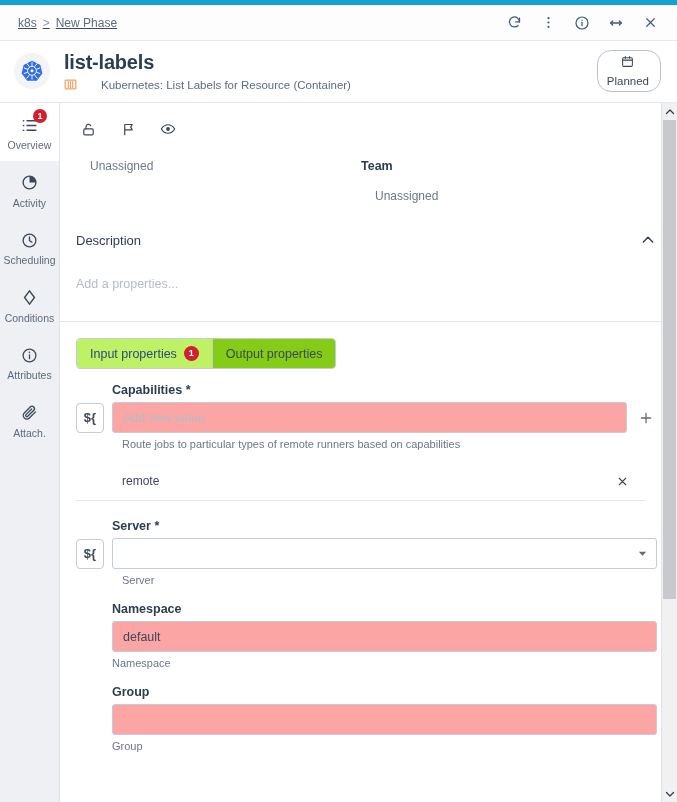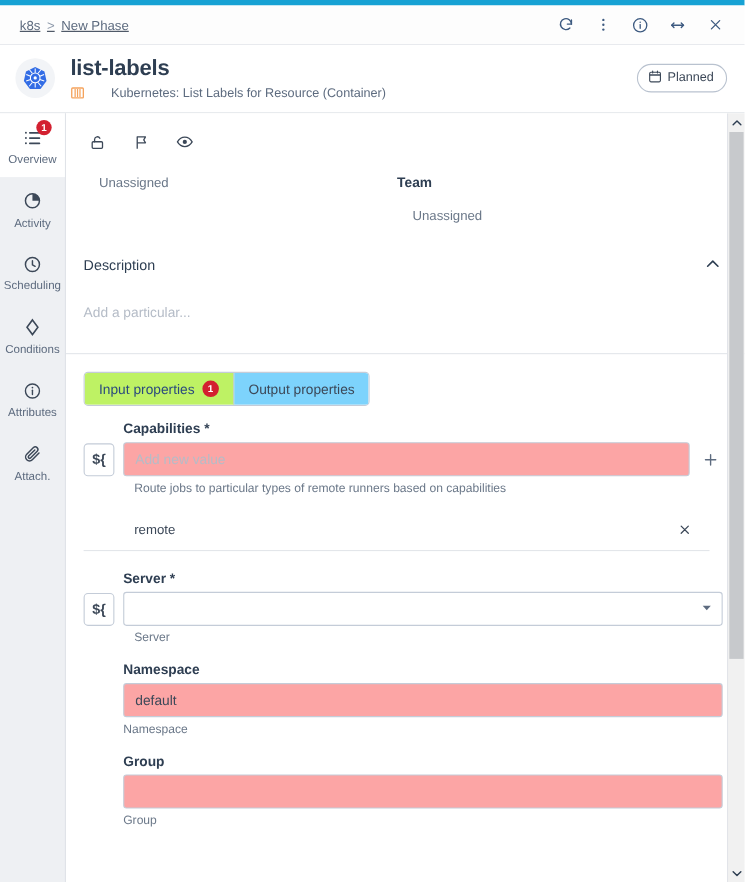--- a/index.html
+++ b/index.html
@@ -96,20 +96,21 @@
     align-items: center;
     gap: 5px;
     border: 1px solid #b9c2cf;
     border-radius: 14px;
     padding: 4px 11px 4px 9px;
     font-size: 11.5px;
     color: #3c4858;
     background: #fff;
     cursor: pointer;
     white-space: nowrap;
+    flex-direction: column;
   }
 
   
   .body-wrap {
     display: flex;
     height: calc(802px - 5px - 36px - 62px);
   }
 
   
   .rail {
@@ -230,21 +231,21 @@
     display: inline-flex;
     margin: 16px 16px 0;
     border: 1px solid #c4ccd8;
     border-radius: 4px;
     overflow: hidden;
   }
   .tab {
     padding: 7px 13px;
     font-size: 12.5px;
     cursor: pointer;
-    background: #7dd3fc;
+    background: #84cc16;
     color: #3c4858;
     display: flex;
     align-items: center;
     gap: 7px;
     white-space: nowrap;
   }
   .tab.active {
     background: #bef264;
     color: #2b4a7e;
     border-right: 1px solid #c4ccd8;
@@ -591,21 +592,21 @@
 
     
     <div class="section-head">
       <div class="section-title">Description</div>
       <div class="chevron-btn">
         <svg width="16" height="16" viewBox="0 0 24 24" fill="none" stroke="currentColor" stroke-width="2.2" stroke-linecap="round" stroke-linejoin="round">
           <path d="M5 15l7-7 7 7"></path>
         </svg>
       </div>
     </div>
-    <div class="desc-placeholder">Add a particular...</div>
+    <div class="desc-placeholder">Add a properties...</div>
 
     <div class="divider"></div>
 
     
     <div class="tabs">
       <div class="tab active">
         <span>Input properties</span>
         <span class="tab-badge">1</span>
       </div>
       <div class="tab">

